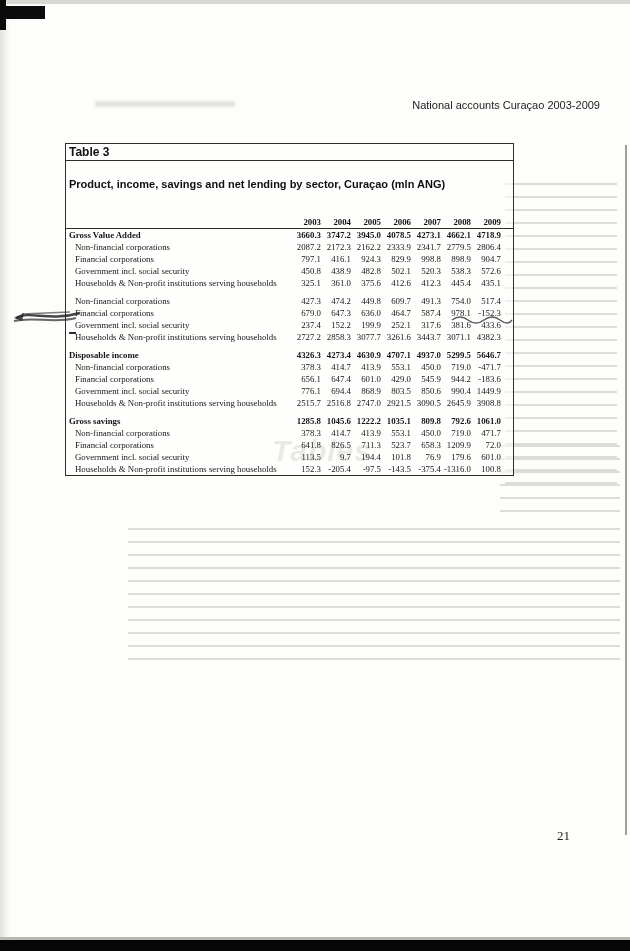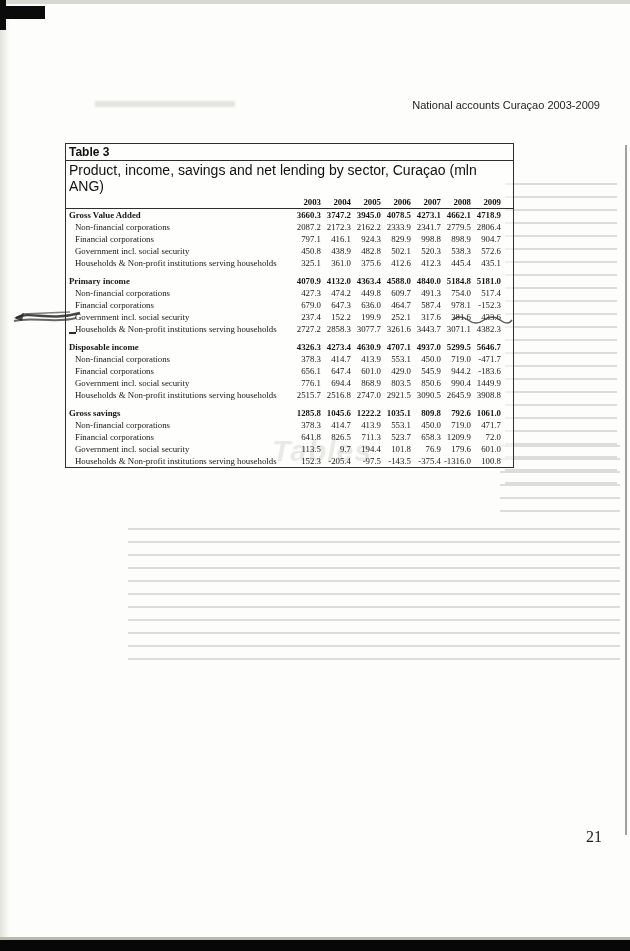--- a/index.html
+++ b/index.html
@@ -14,29 +14,29 @@
   .scan-left-shade{position:absolute;left:0;top:0;width:10px;height:951px;
     background:linear-gradient(to right,#e3e3dd,rgba(227,227,221,0));}
   .scan-corner-bar{position:absolute;left:0;top:6px;width:45px;height:13px;background:#0b0b0b;}
   .scan-left-tick{position:absolute;left:0;top:0;width:6px;height:30px;background:#0b0b0b;}
   .scan-bottom-strip{position:absolute;left:0;bottom:0;width:630px;height:11px;background:#070707;}
   .scan-bottom-soft{position:absolute;left:0;bottom:11px;width:630px;height:3px;background:#b9b9b2;}
   .scan-right-line{position:absolute;left:625px;top:145px;width:2px;height:690px;background:rgba(70,70,66,.5);}
   
   .header-right{position:absolute;top:99px;left:0;width:600px;text-align:right;
     font-family:"Liberation Sans",sans-serif;font-size:11px;color:#1d1d1d;}
-  .page-number{position:absolute;top:828px;left:586px;font-size:16px;color:#1d1d1d;}
+  .page-number{position:absolute;top:828px;left:557px;font-size:13px;color:#1d1d1d;}
   
   .table-box{position:absolute;left:65px;top:143px;width:447px;border:1px solid #2e2e2c;
     background:rgba(255,255,255,.55);}
   .table-label{font-family:"Liberation Sans",sans-serif;font-weight:bold;font-size:12px;
     color:#101010;padding:1px 3px 1px 3px;border-bottom:1px solid #2e2e2c;}
-  .table-title{font-family:"Liberation Sans",sans-serif;font-weight:normal;font-size:14px;
-    color:#101010;padding:1px 3px 1px 3px;}
-  table{border-collapse:collapse;width:100%;table-layout:fixed;}
+  .table-title{font-family:"Liberation Sans",sans-serif;font-weight:bold;font-size:11px;
+    color:#101010;padding:1px 3px 1px 3px;margin-top:16px;}
+  table{border-collapse:collapse;width:100%;table-layout:fixed;margin-top:24px;}
   col.c-label{width:225px;} col.c-year{width:30px;} col.c-pad{width:12px;}
   thead th{font-size:8.8px;font-weight:bold;text-align:right;padding:0;height:13px;
     color:#101010;border-bottom:1px solid #2e2e2c;}
   tbody td{font-size:8.8px;height:12px;padding:0;text-align:right;color:#161616;
     white-space:nowrap;line-height:12px;}
   td.row-label{text-align:left;padding-left:3px;overflow:visible;}
   tr.sub-row td.row-label{padding-left:9px;}
   tr.group-row td{font-weight:bold;}
   tr.spacer-row td{height:6px;}
   td.pad{padding:0;}
@@ -157,31 +157,20 @@
             <td class="num">375.6</td>
             <td class="num">412.6</td>
             <td class="num">412.3</td>
             <td class="num">445.4</td>
             <td class="num">435.1</td>
             <td class="pad"></td>
           </tr>
           <tr class="spacer-row">
             <td colspan="9"></td>
           </tr>
-          <tr class="group-row">
-            <td class="row-label">Primary income</td>
-            <td class="num">4070.9</td>
-            <td class="num">4132.0</td>
-            <td class="num">4363.4</td>
-            <td class="num">4588.0</td>
-            <td class="num">4840.0</td>
-            <td class="num">5184.8</td>
-            <td class="num">5181.0</td>
-            <td class="pad"></td>
-          </tr>
           <tr class="sub-row">
             <td class="row-label sub">Non-financial corporations</td>
             <td class="num">427.3</td>
             <td class="num">474.2</td>
             <td class="num">449.8</td>
             <td class="num">609.7</td>
             <td class="num">491.3</td>
             <td class="num">754.0</td>
             <td class="num">517.4</td>
             <td class="pad"></td>

